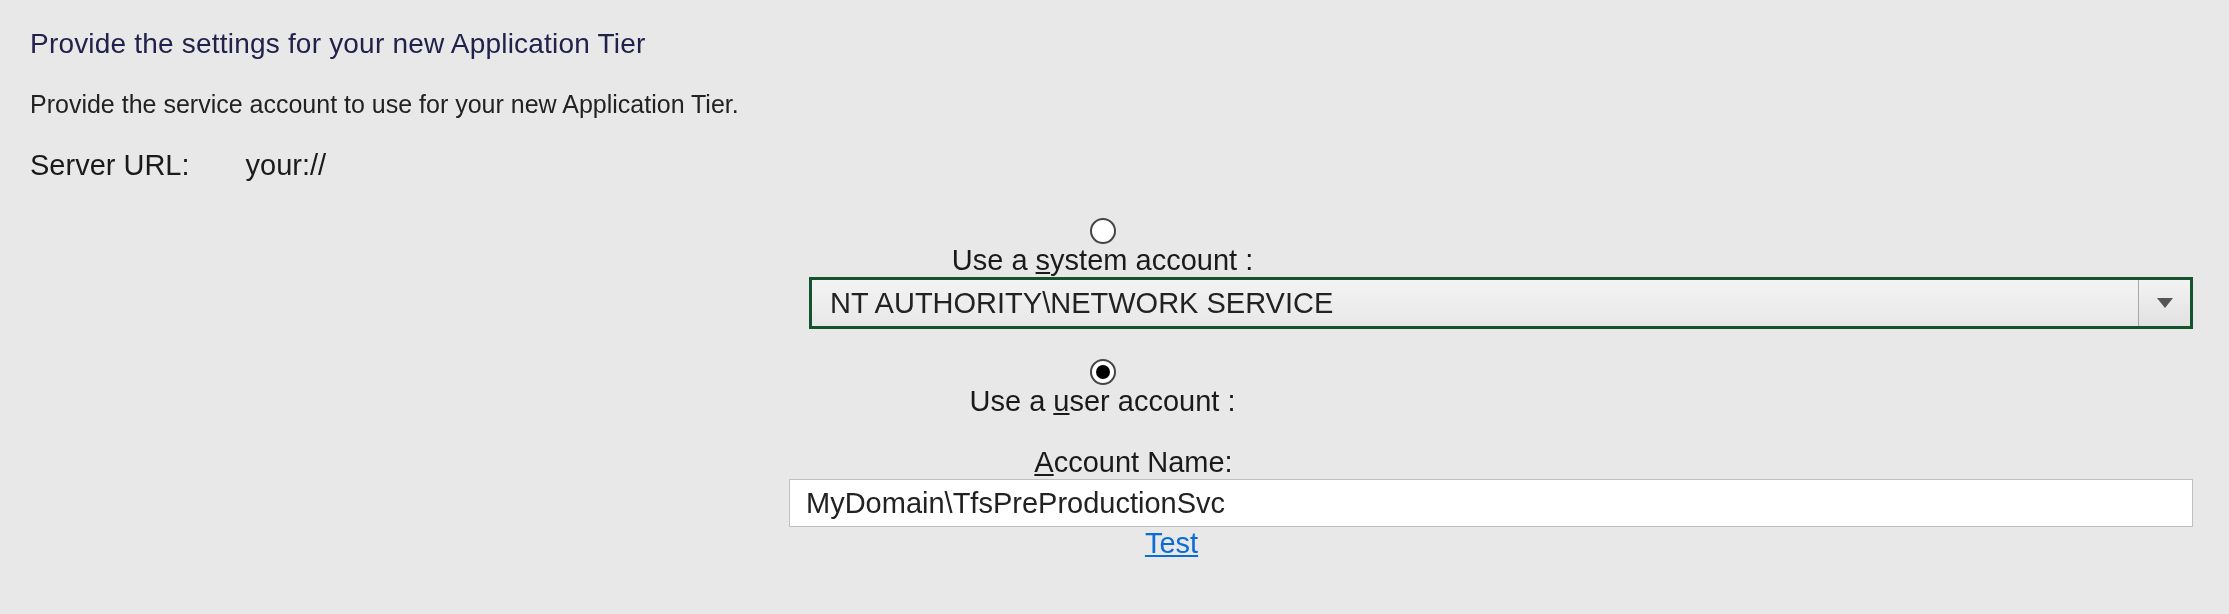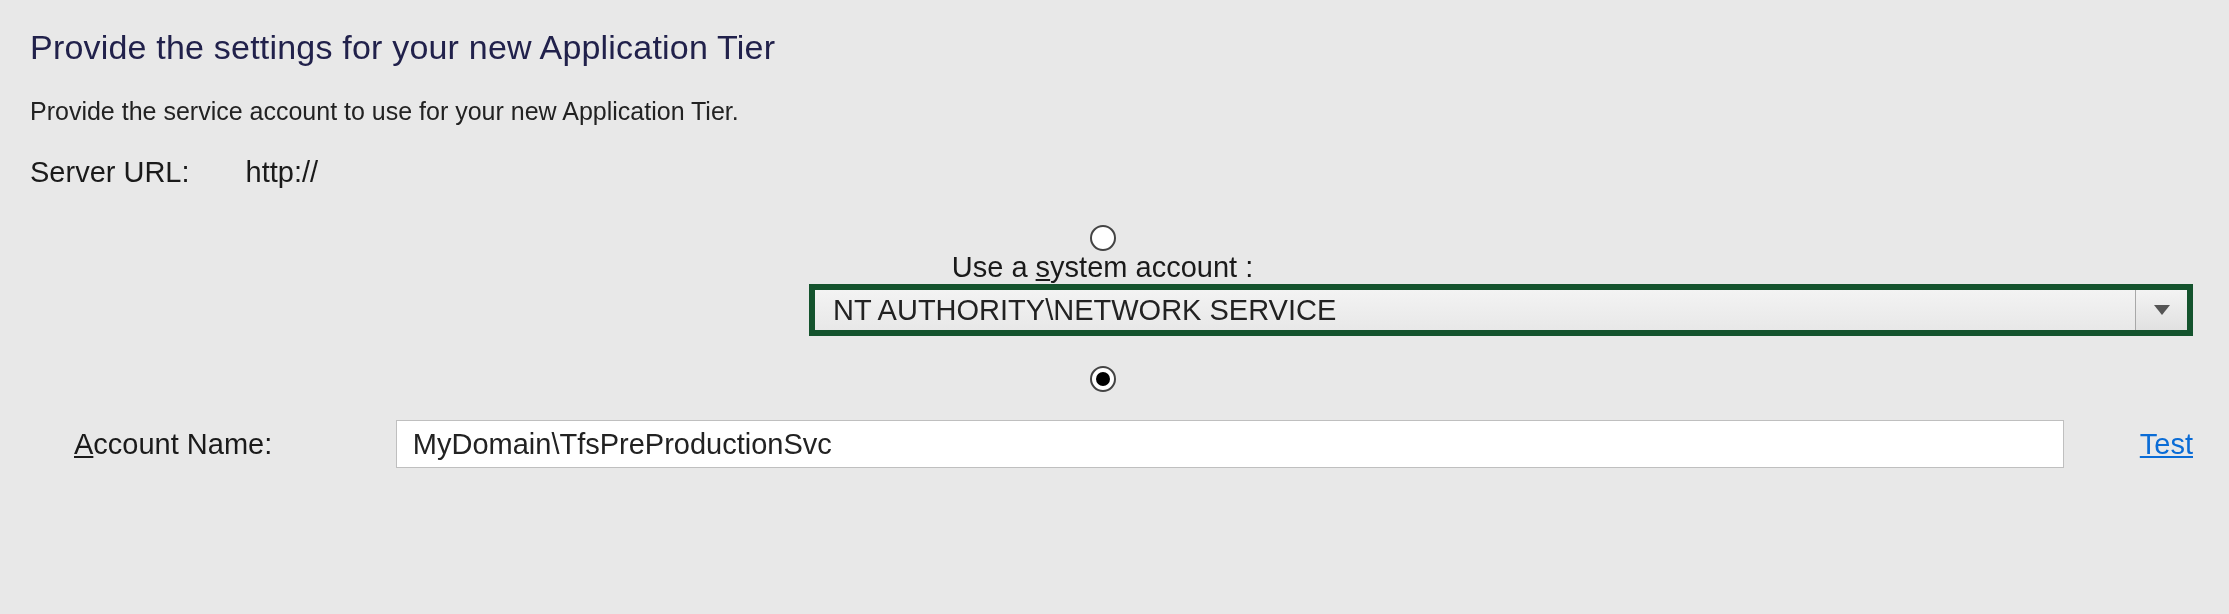--- a/index.html
+++ b/index.html
@@ -10,21 +10,21 @@
       height: 614px;
       background: #e8e8e8;
       font-family: "Segoe UI", Tahoma, sans-serif;
       color: #1a1a1a;
       overflow: hidden;
     }
     .wrap {
       padding: 28px 36px 0 30px;
     }
     .heading {
-      font-size: 34px;
+      font-size: 28px;
       color: #21214b;
       font-weight: 400;
       margin: 0 0 30px 0;
       letter-spacing: 0.2px;
     }
     .subheading {
       font-size: 25px;
       color: #222;
       margin: 0 0 30px 0;
       font-weight: 400;
@@ -71,21 +71,21 @@
     }
     .underline-letter { text-decoration: underline; }
 
     .dropdown {
       margin-left: auto;
       flex: 0 0 auto;
       width: 1384px;
       height: 52px;
       display: flex;
       align-items: stretch;
-      border: 6px solid #14532d;
+      border: 3px solid #14532d;
     }
     .dropdown-body {
       flex: 1;
       background: linear-gradient(#f3f3f3, #e8e8e8);
       display: flex;
       align-items: center;
       padding: 0 18px;
       font-size: 29px;
       color: #222;
     }
@@ -99,29 +99,30 @@
       cursor: pointer;
     }
     .dropdown-btn svg { width: 16px; height: 10px; }
 
     .field-row {
       display: flex;
       align-items: center;
       font-size: 29px;
       margin: 0 0 22px 0;
       padding-left: 44px;
+      flex-direction: column;
     }
     .field-label {
       flex: 0 0 auto;
       white-space: nowrap;
     }
     .textbox {
       margin-left: auto;
       flex: 0 0 auto;
-      width: 1668px;
+      width: 1404px;
       height: 48px;
       border: 1px solid #bfbfbf;
       background: #fff;
       padding: 7px 16px;
       font-size: 29px;
       font-family: inherit;
       color: #222;
       outline: none;
     }
     .textbox.password { letter-spacing: 2px; }
@@ -146,41 +147,44 @@
   </style>
 </head>
 <body>
 
 <div class="wrap">
   <h1 class="heading">Provide the settings for your new Application Tier</h1>
   <p class="subheading">Provide the service account to use for your new Application Tier.</p>
 
   <div class="url-row">
     <span class="url-label">Server URL:</span>
-    <span class="url-proto">http://</span>
+    <span class="url-proto">your://</span>
   </div>
 
   <div class="opt-row">
     <span class="radio"></span>
     <span class="opt-label">
       <span>Use a </span><span class="underline-letter">s</span><span>ystem account :</span>
     </span>
     <div class="dropdown">
       <div class="dropdown-body">NT AUTHORITY\NETWORK SERVICE</div>
       <div class="dropdown-btn">
         <svg viewBox="0 0 16 10">
             <polygon points="0,0 16,0 8,10" fill="#555"></polygon>
           </svg>
       </div>
     </div>
     <span class="spacer-after-dropdown"></span>
   </div>
 
   <div class="opt-row" style="margin-bottom:28px;">
     <span class="radio checked"></span>
+    <span class="opt-label">
+      <span>Use a </span><span class="underline-letter">u</span><span>ser account :</span>
+    </span>
   </div>
 
   <div class="field-row">
     <span class="field-label">
       <span class="underline-letter">A</span><span>ccount Name:</span>
     </span>
     <input class="textbox" type="text" value="MyDomain\TfsPreProductionSvc" style="">
     <a class="test-link">Test</a>
   </div>
 

